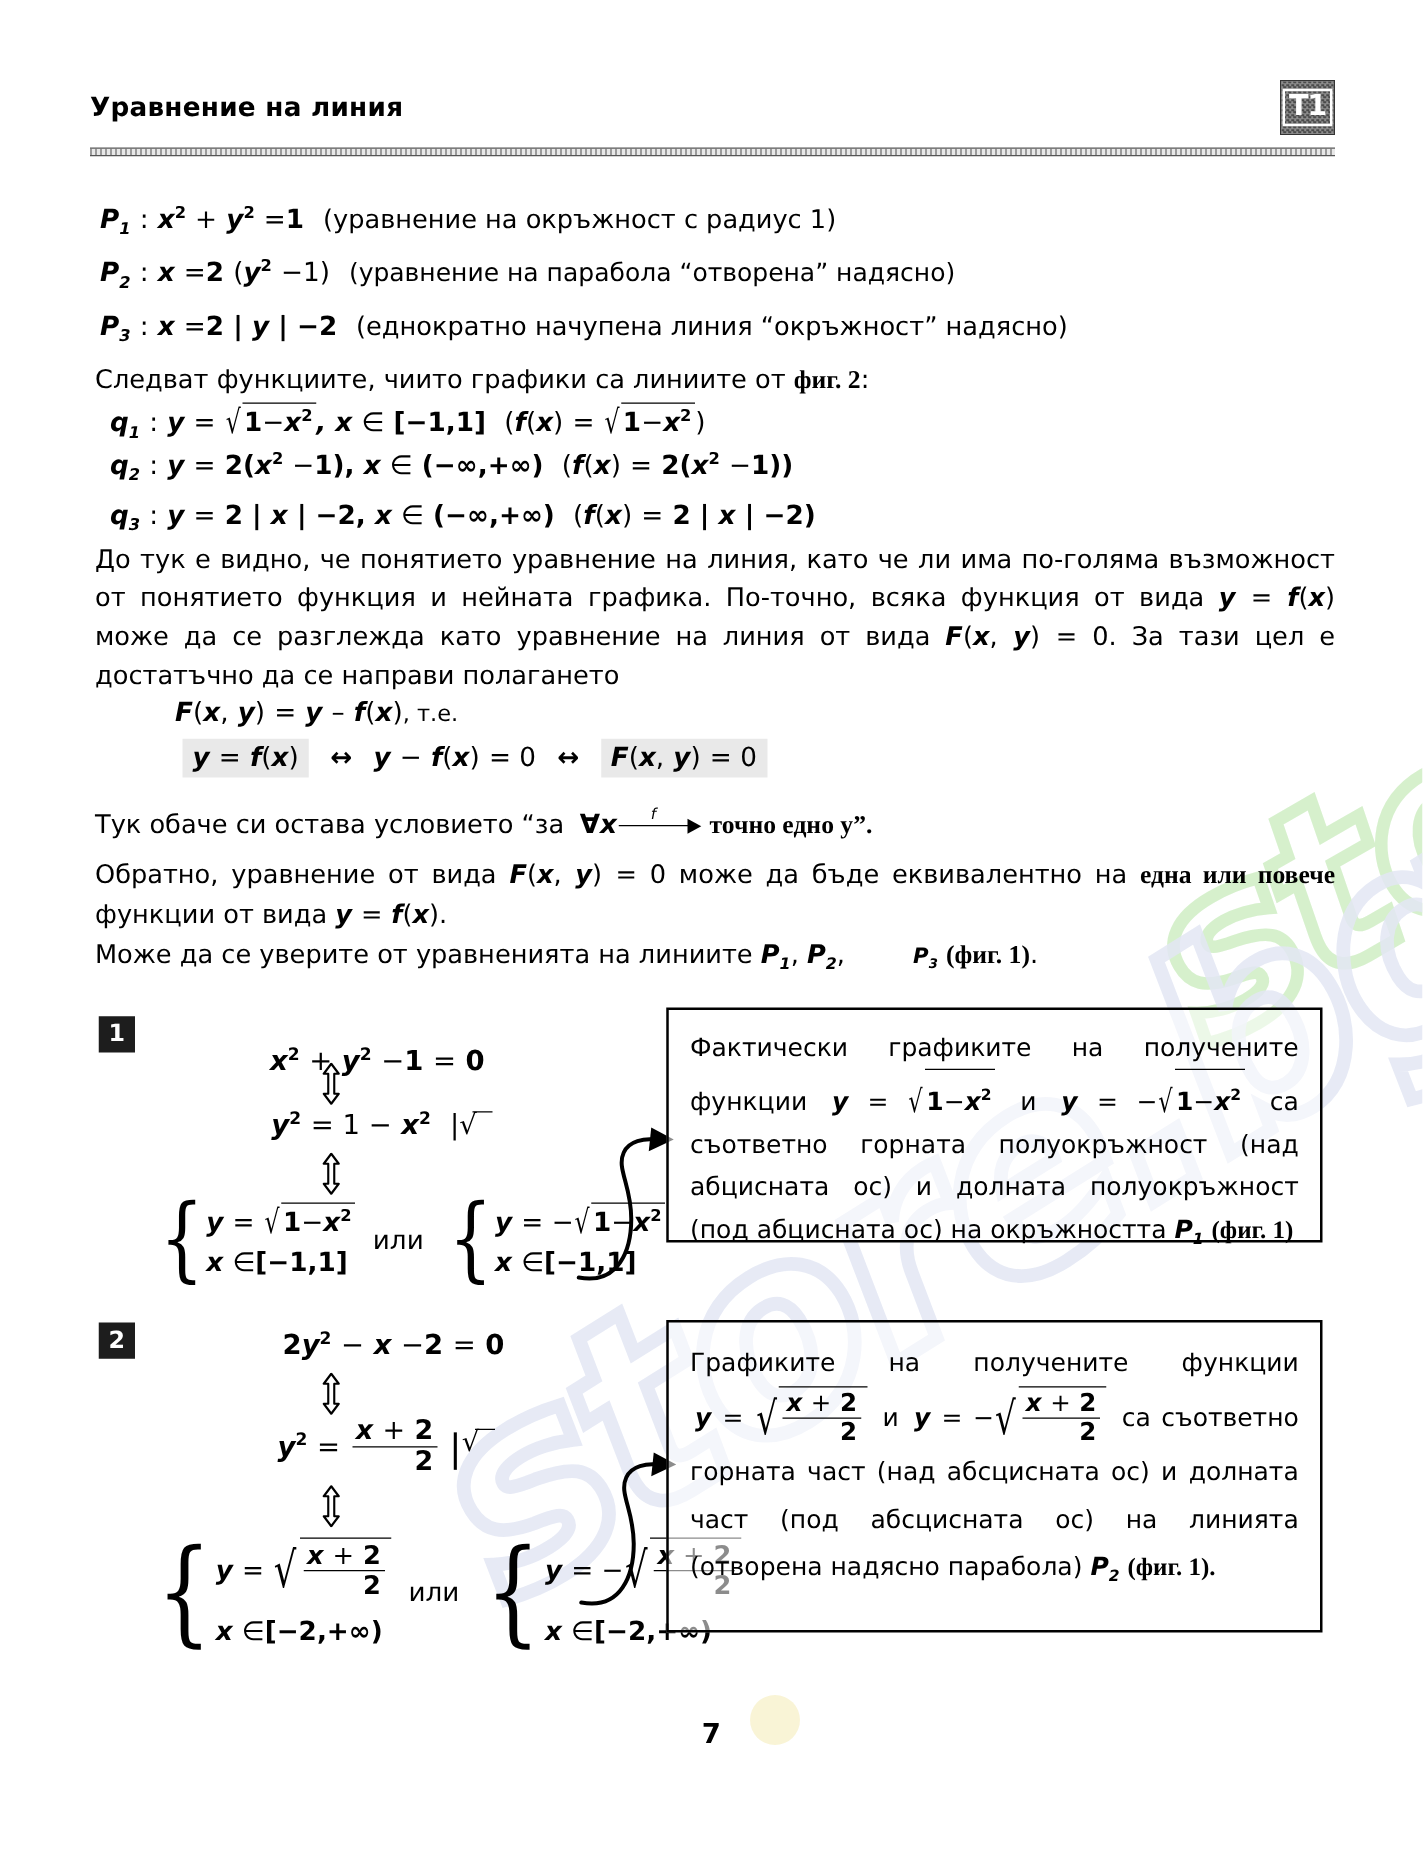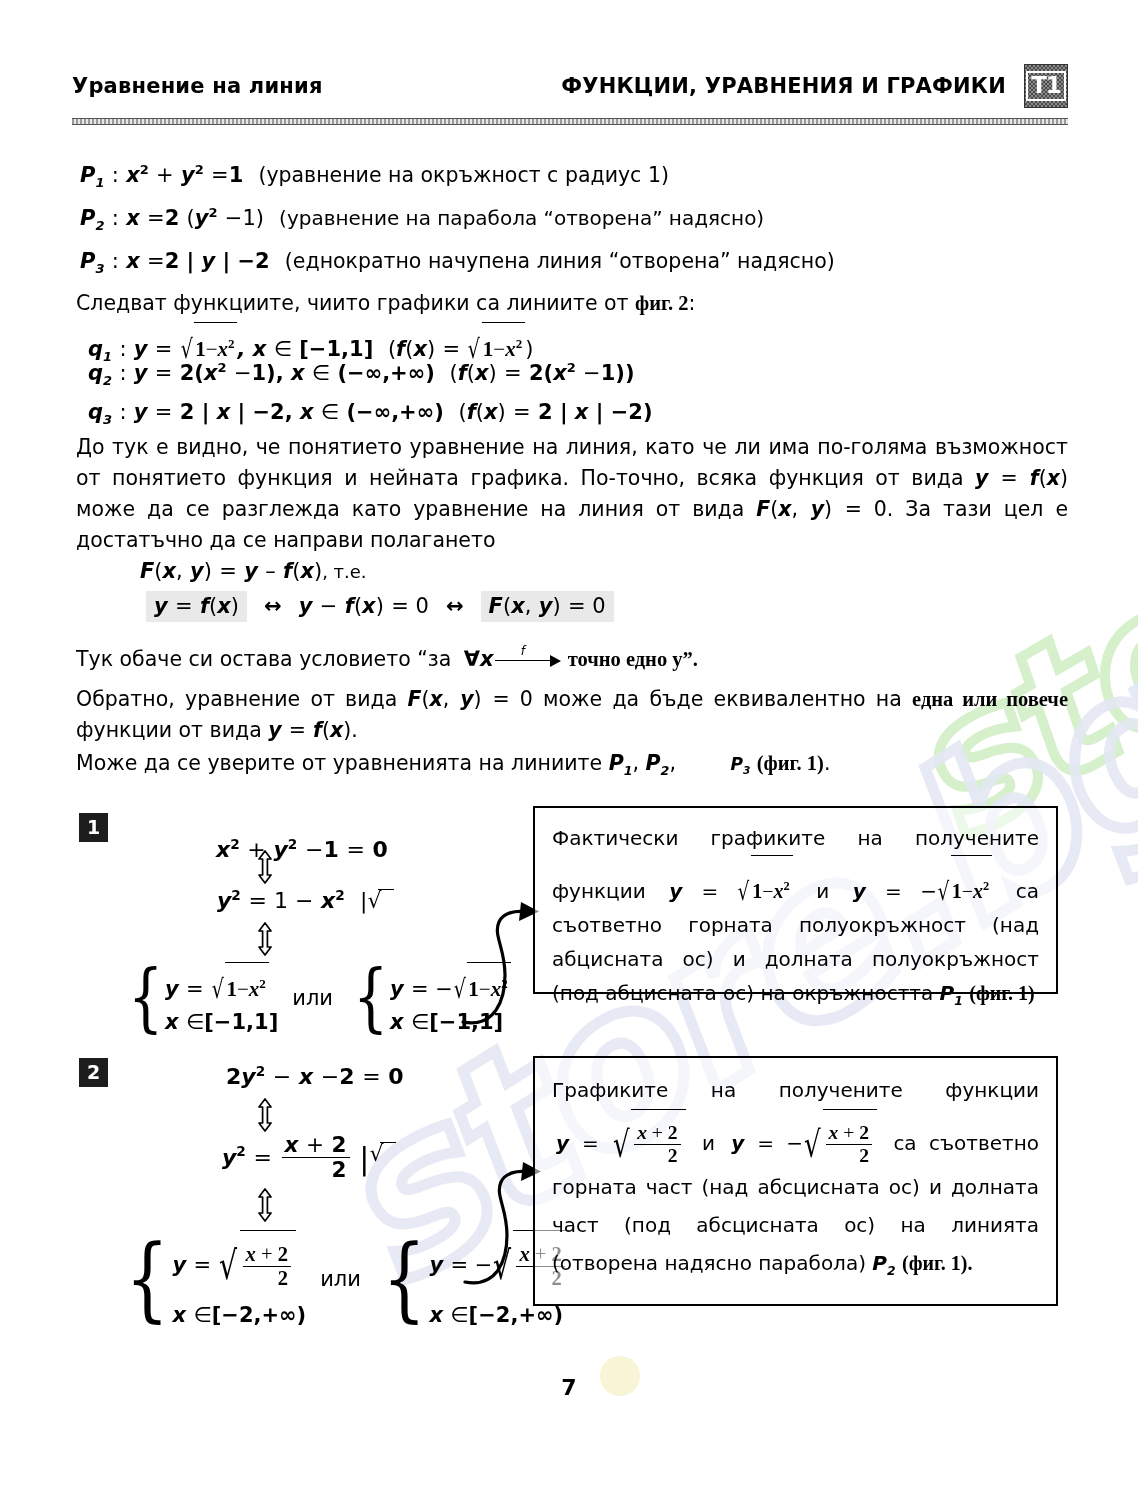--- a/index.html
+++ b/index.html
@@ -144,22 +144,21 @@
   .sqrt > .rad {
     display: inline-block;
     font-weight: 400;
     font-style: normal;
     transform: scaleY(1.25) scaleX(.9);
     margin-right: 1px;
   }
   .sqrt > .rcontent {
     display: inline-block;
     border-top: 1.6px solid #000;
-    padding: 13px 3px 0 1px;
-    font-family: Liberation Serif, serif;
+    padding: 3px 3px 0 1px;
   }
   .rad-empty {
     display: inline-block;
     position: relative;
     width: 26px;
   }
   .rad-empty .rad { }
   .rad-empty .bar {
     position: absolute;
     left: 11px; top: 1px;
@@ -299,40 +298,39 @@
 <div id="page">
 
   <div class="watermark wm-green">store.bg</div>
   <div class="watermark wm-main">store.bg</div>
   <div class="wm-dot"></div>
 
   <div class="content">
 
     <div class="header">
       <div class="hdr-left">Уравнение на линия</div>
-      <div class="hdr-right">ФУНКЦИИ, УРАВНЕНИЯ И ГРАФИКИ</div>
       <div class="hdr-badge">
         <span>T1</span>
       </div>
     </div>
     <div class="hdr-rule"></div>
 
     <div class="blk" style="left:80px; top:160px;">
       <span class="math">P<sub>1</sub> <span class="rm">:</span> x<span class="supn">2</span> <span class="rm">+</span> y<span class="supn">2</span> <span class="rm">=</span><span class="up">1</span></span>
       <span class="para" style="font-size:20.5px; margin-left:10px;">(уравнение на окръжност с радиус 1)</span>
     </div>
 
     <div class="blk" style="left:80px; top:203px;">
       <span class="math">P<sub>2</sub> <span class="rm">:</span> x <span class="rm">=</span><span class="up">2</span> <span class="rm">(</span>y<span class="supn">2</span> <span class="rm">−1)</span></span>
       <span class="para" style="font-size:20px; margin-left:10px;">(уравнение на парабола “отворена” надясно)</span>
     </div>
 
     <div class="blk" style="left:80px; top:246px;">
       <span class="math">P<sub>3</sub> <span class="rm">:</span> x <span class="rm">=</span><span class="up">2 |</span> y <span class="up">| −2</span></span>
-      <span class="para" style="font-size:20.5px; margin-left:10px;">(еднократно начупена линия “отворена” надясно)</span>
+      <span class="para" style="font-size:20.5px; margin-left:10px;">(еднократно начупена линия “окръжност” надясно)</span>
     </div>
 
     <div class="blk para" style="left:76px; top:288px; width:990px;">
       <span>Следват функциите, чиито графики са линиите от </span><span class="b">фиг. 2</span><span>:</span>
     </div>
 
     <div class="blk math" style="left:88px; top:322px;">
       q<sub>1</sub> <span class="rm">:</span> y <span class="rm">=</span>
       <span class="sqrt"><span class="rad">√</span><span class="rcontent"><span class="up">1</span><span class="rm">−</span>x<span class="supn">2</span></span></span>,
       x <span class="rm">∈</span> <span class="up">[−1,1]</span> &nbsp;<span class="rm">(</span>f<span class="rm">(</span>x<span class="rm">)</span> <span class="rm">=</span>

